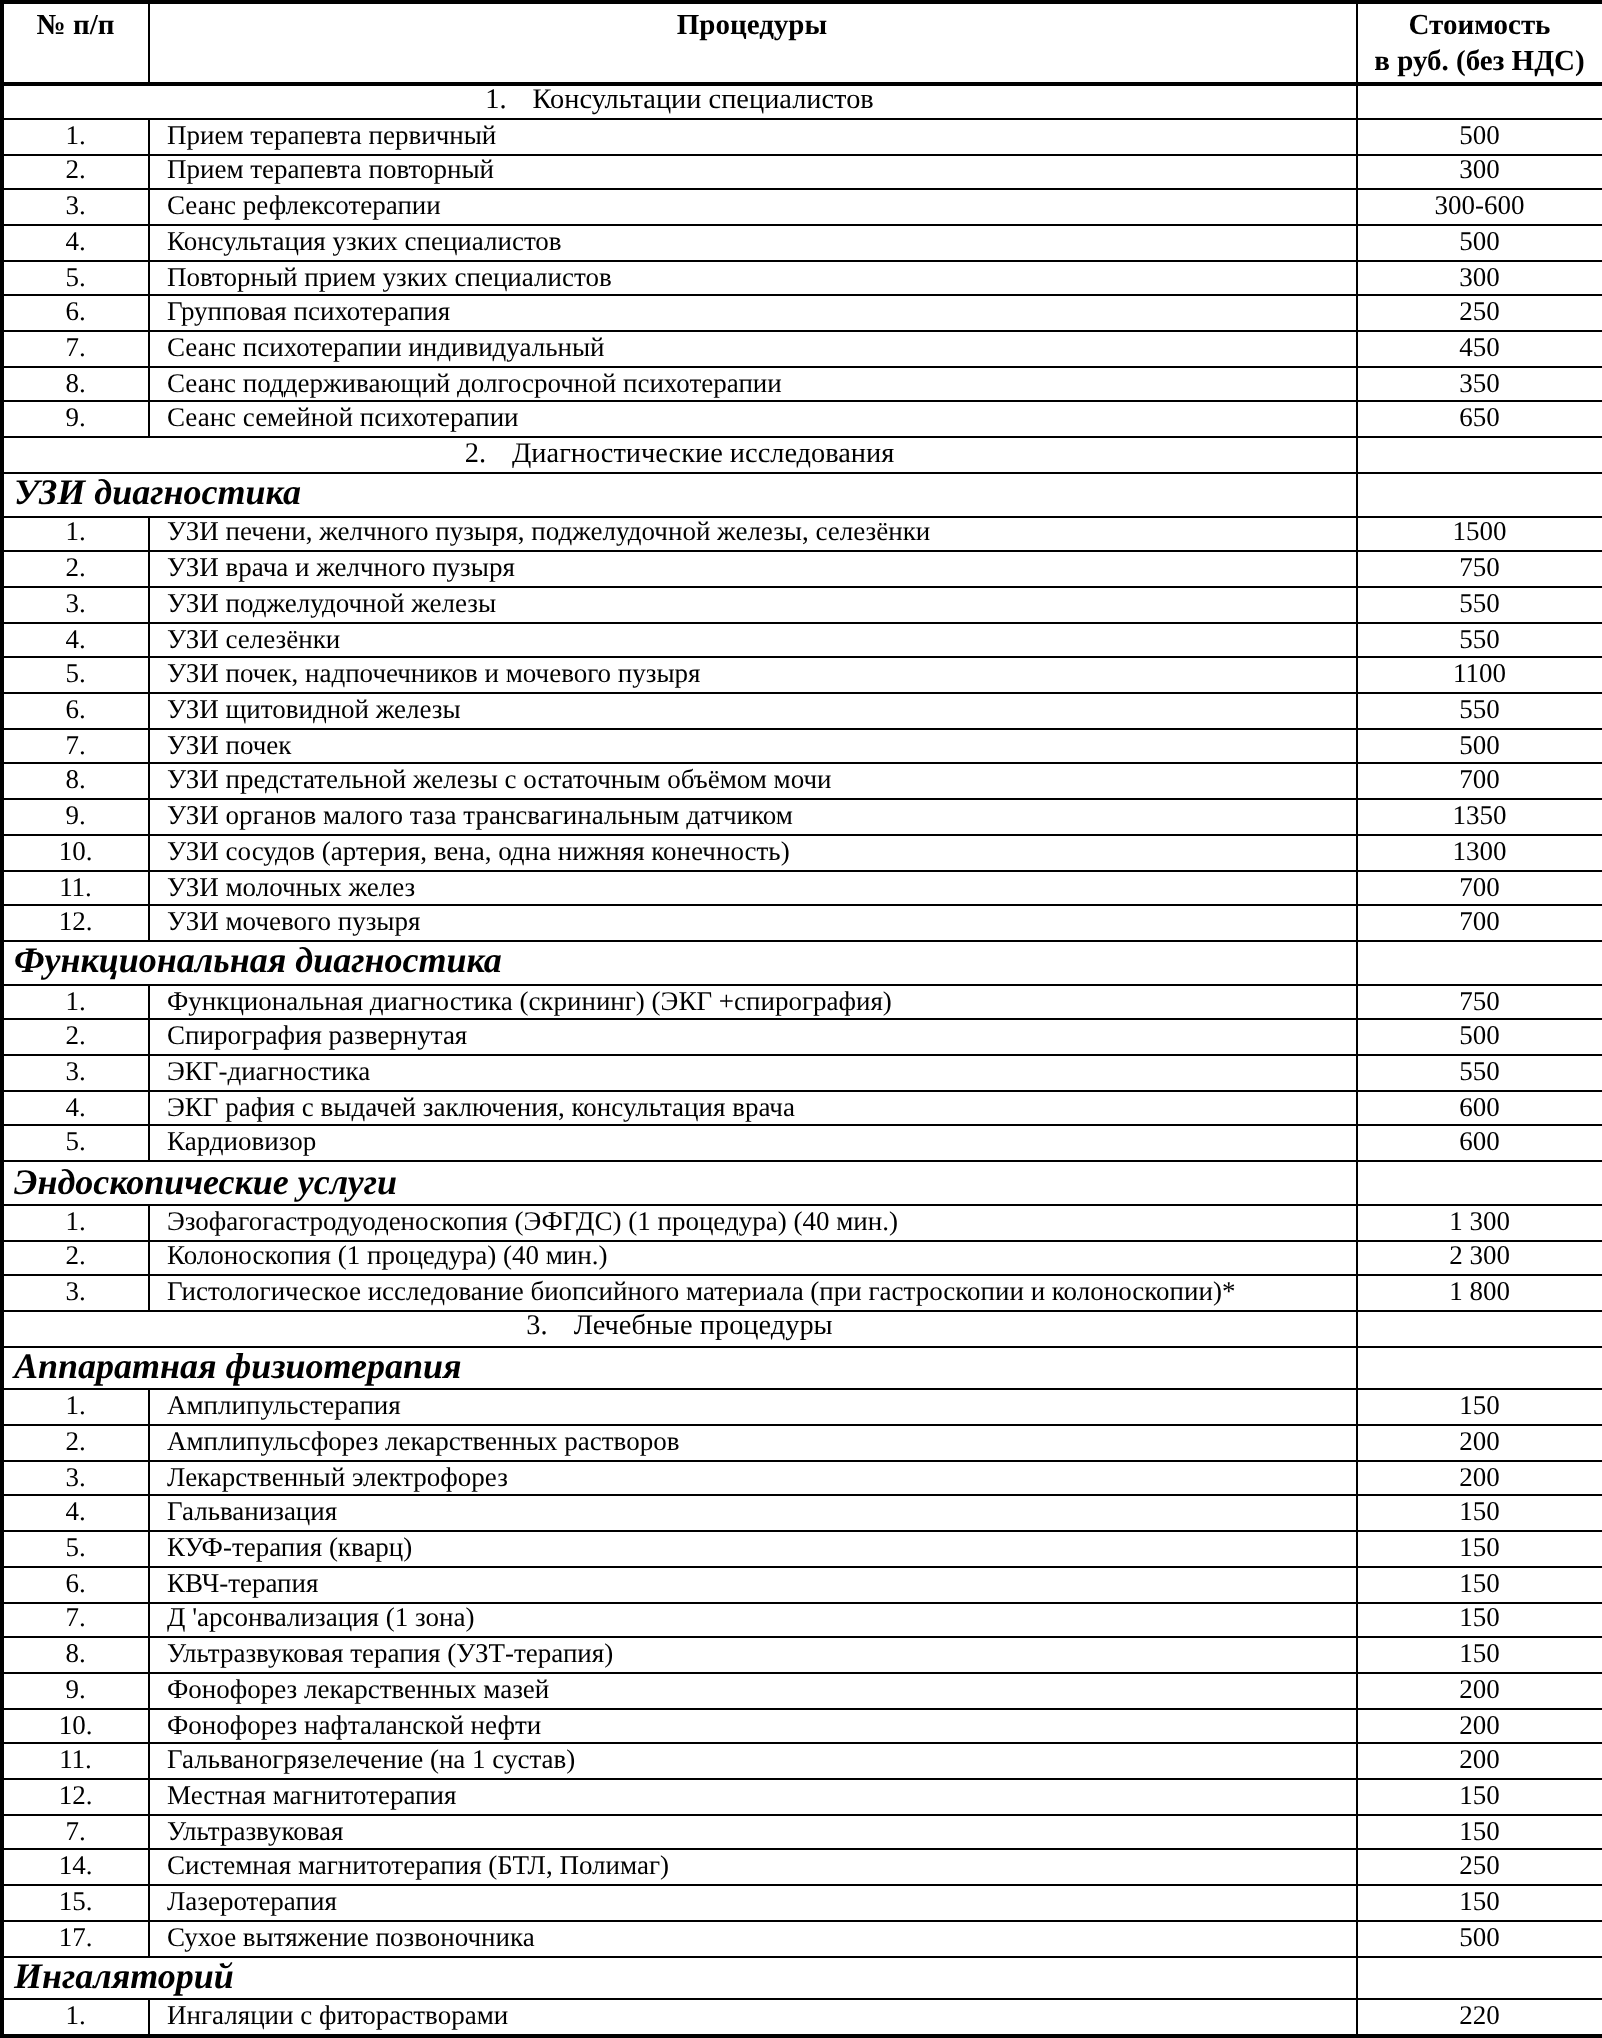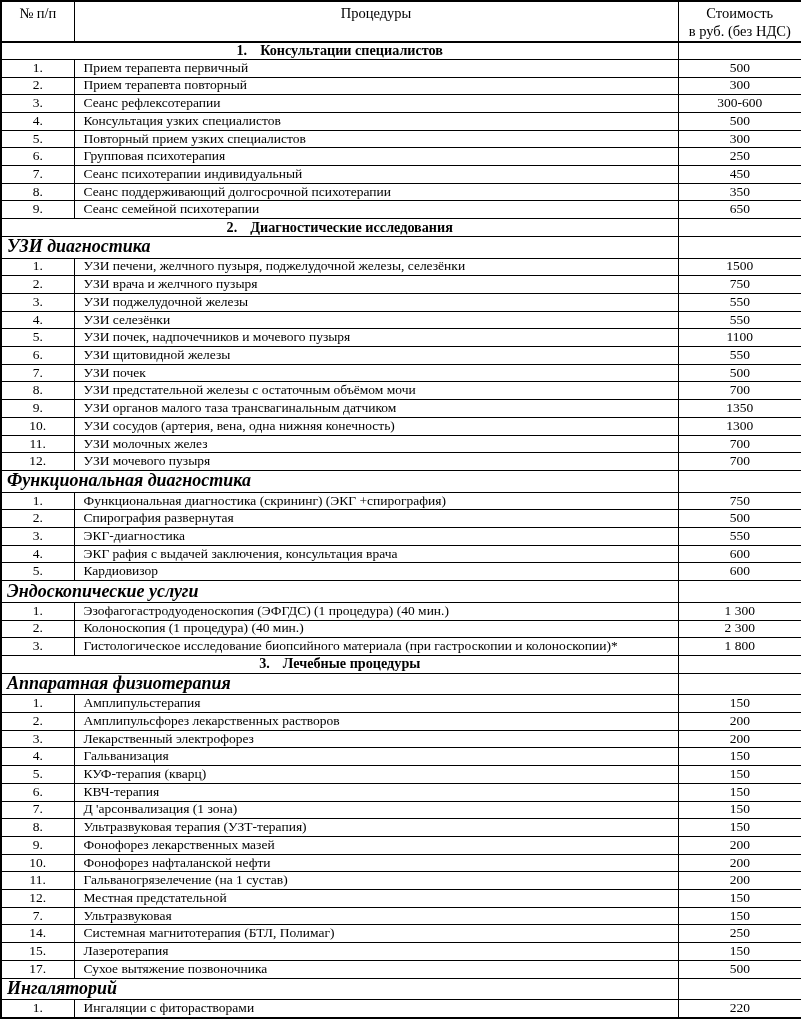--- a/index.html
+++ b/index.html
@@ -26,36 +26,36 @@
     font-family: "Liberation Serif", serif;
     font-size: 13.5px;
     color: #000;
     padding: 0 3px;
     overflow: hidden;
     white-space: nowrap;
     vertical-align: middle;
     line-height: 1.1;
   }
   thead td {
-    font-weight: normal;
+    font-weight: bold;
     text-align: center;
     vertical-align: top;
     font-size: 14.5px;
     line-height: 1.26;
     padding-top: 2px;
     height: 37px;
     border-bottom: 2px solid #000;
   }
   tbody tr { height: 17px; }
   td.num   { text-align: center; }
   td.name  { padding-left: 9px; }
   td.price { text-align: center; }
   td.section {
     text-align: center;
-    font-weight: bold;
+    font-weight: normal;
     font-size: 14.2px;
   }
   td.section .sec-num { margin-right: 13px; }
   td.sub {
     font-weight: bold;
     font-style: italic;
     font-size: 18px;
     padding-left: 5px;
   }
 </style>
@@ -302,21 +302,21 @@
         <td class="name">Фонофорез нафталанской нефти</td>
         <td class="price">200</td>
       </tr>
       <tr>
         <td class="num">11.</td>
         <td class="name">Гальваногрязелечение (на 1 сустав)</td>
         <td class="price">200</td>
       </tr>
       <tr>
         <td class="num">12.</td>
-        <td class="name">Местная предстательной</td>
+        <td class="name">Местная магнитотерапия</td>
         <td class="price">150</td>
       </tr>
       <tr>
         <td class="num">7.</td>
         <td class="name">Ультразвуковая</td>
         <td class="price">150</td>
       </tr>
       <tr>
         <td class="num">14.</td>
         <td class="name">Системная магнитотерапия (БТЛ, Полимаг)</td>

